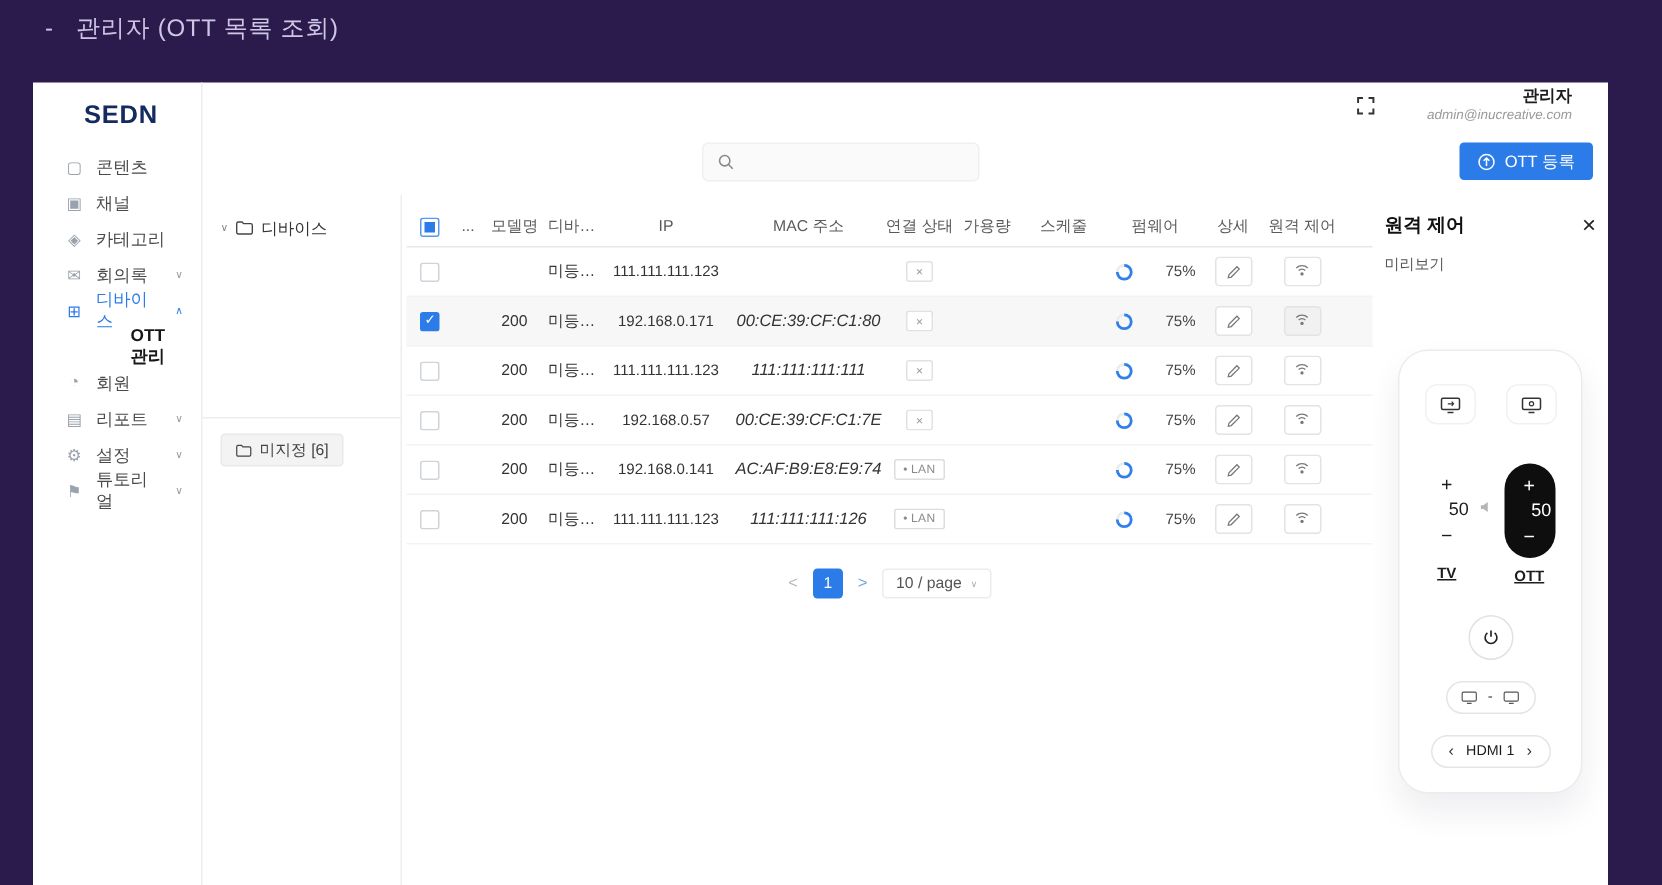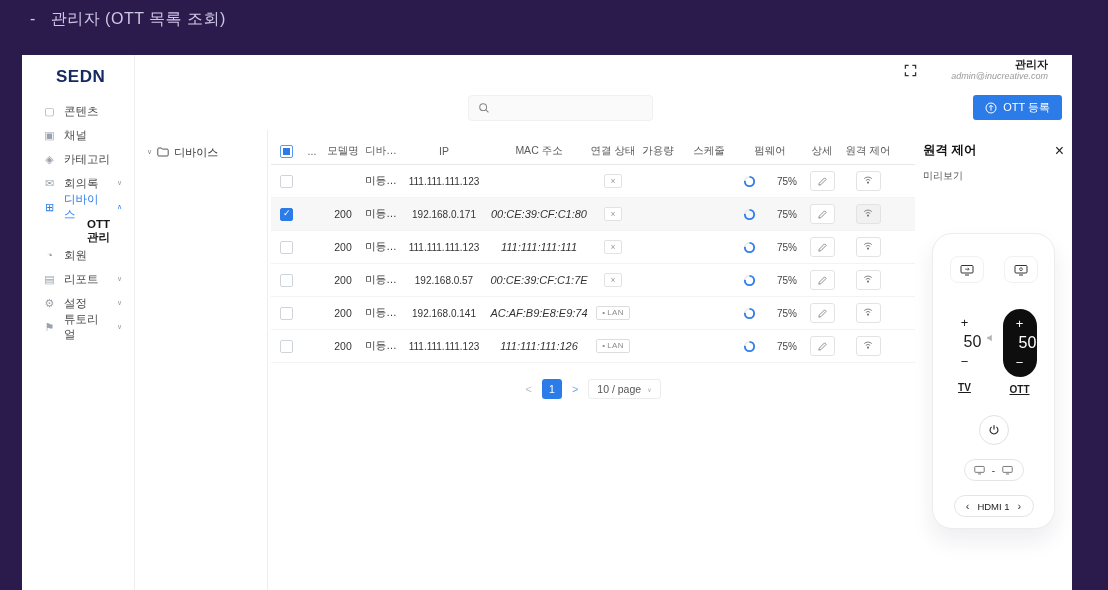--- a/index.html
+++ b/index.html
@@ -101,21 +101,21 @@
 
   .remote{width:123px;height:296px;margin:50px auto 0;border:1px solid #ececec;border-radius:20px;background:#fff;box-shadow:0 12px 22px rgba(35,25,70,.08);padding-top:22px;box-sizing:border-box;}
   .rc-row1{display:flex;justify-content:center;gap:20px;}
   .rc-sq{width:34px;height:27px;border:1px solid #f1f1f1;border-radius:8px;background:#fff;display:inline-flex;align-items:center;justify-content:center;padding:0;cursor:pointer;}
   .rc-vol{display:flex;justify-content:center;align-items:flex-start;gap:7px;margin-top:26px;}
   .vol-col{display:flex;flex-direction:column;align-items:center;}
   .ctrl{display:flex;flex-direction:column;align-items:center;gap:2px;}
   .ctrl-tv{width:28px;padding:7px 0;color:#1c1c1c;}
   .ctrl-ott{width:34px;padding:8px 0;background:#0e0e0e;color:#fff;border-radius:17px;}
   .ctrl button{background:none;border:none;color:inherit;font-size:13px;line-height:1;padding:0;cursor:pointer;}
-  .ctrl .val{font-size:16px;line-height:1.4;margin-left:16px;}
+  .ctrl .val{font-size:12px;line-height:1.4;margin-left:16px;}
   .vol-label{margin-top:7px;font-size:10px;font-weight:bold;color:#1c1c1c;text-decoration:underline;}
   .vol-speaker{margin-top:24px;display:flex;}
   .rc-center{display:flex;justify-content:center;margin-top:20px;}
   .rc-power{width:30px;height:30px;border:1px solid #e2e2e2;border-radius:50%;background:#fff;display:flex;align-items:center;justify-content:center;cursor:pointer;padding:0;}
   .rc-input{width:58px;height:20px;border:1px solid #e5e5e5;border-radius:11px;margin:14px auto 0;display:flex;align-items:center;justify-content:center;gap:7px;color:#444;font-size:10px;cursor:pointer;}
   .rc-hdmi{width:78px;height:20px;margin:14px auto 0;display:flex;align-items:center;justify-content:center;gap:8px;font-size:9.5px;color:#1c1c1c;border:1px solid #e5e5e5;border-radius:11px;}
   .hc{font-size:11px;color:#333;cursor:pointer;}
 </style>
 </head>
 <body>
@@ -215,20 +215,28 @@
 
     <div class="body-row">
 
       <div class="tree-panel">
         <div class="tree-root">
           <span class="tree-caret">∨</span>
           <svg viewBox="0 0 12 10" width="12" height="10">
               <path d="M.8 2c0-.6.4-1 1-1h2.6l1 1.1h4.8c.6 0 1 .4 1 1v4.9c0 .6-.4 1-1 1H1.8c-.6 0-1-.4-1-1z" fill="none" stroke="#444" stroke-width=".9"></path>
             </svg>
           <span>디바이스</span>
+        </div>
+        <div class="tree-footer">
+          <span class="chip">
+            <svg viewBox="0 0 12 10" width="11" height="9">
+                <path d="M.8 2c0-.6.4-1 1-1h2.6l1 1.1h4.8c.6 0 1 .4 1 1v4.9c0 .6-.4 1-1 1H1.8c-.6 0-1-.4-1-1z" fill="none" stroke="#444" stroke-width=".9"></path>
+              </svg>
+            <span>미지정 [6]</span>
+          </span>
         </div>
       </div>
 
       <div class="table-area">
         <div class="thead grid">
           <span class="td">
               <span class="cb ind"></span>
             </span>
           <span class="th">...</span>
           <span class="th">모델명</span>

